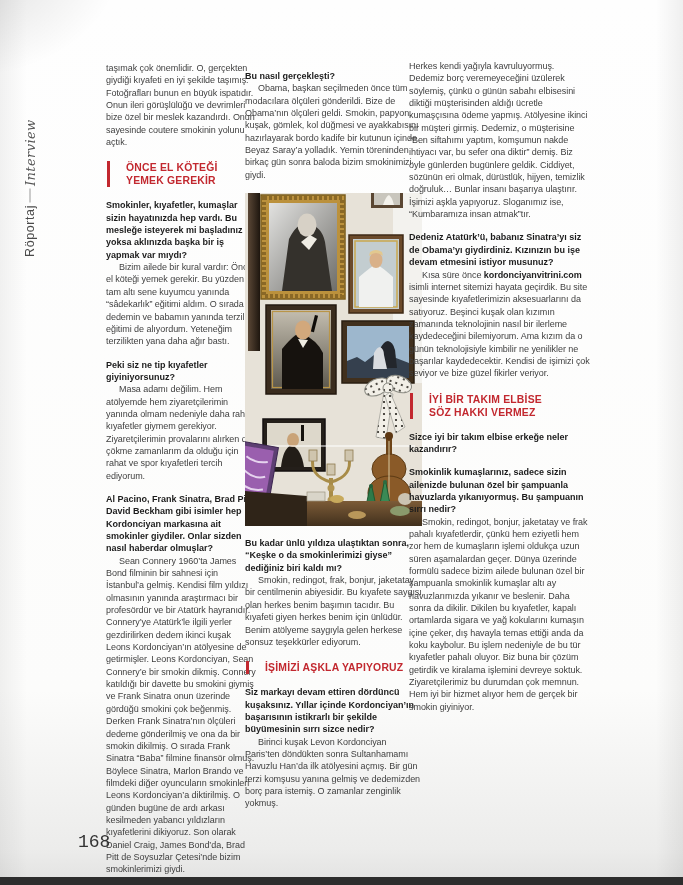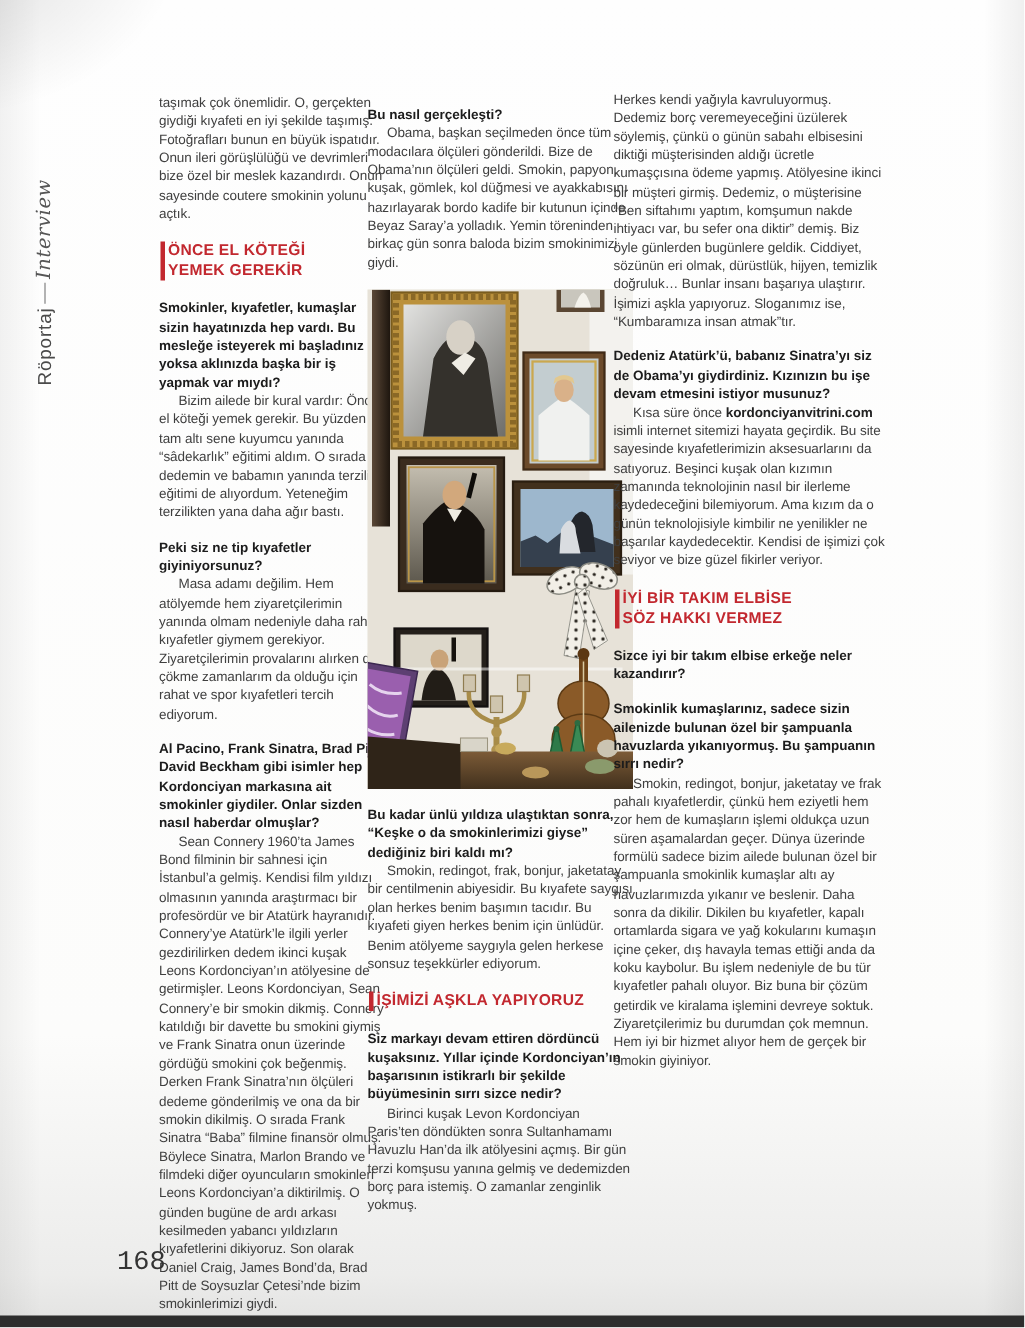--- a/index.html
+++ b/index.html
@@ -36,21 +36,21 @@
   .col{position:absolute;font-size:9px;line-height:12.35px;color:var(--body_text);letter-spacing:-0.05px;}
   .col1{left:78px;top:62px;width:151px;margin-left:28px;}
   .col2{left:245px;top:70px;width:177px;}
   .col3{left:409px;top:60px;width:181px;}
   .col p{margin:0;}
   .q{font-weight:bold;color:var(--question_text);margin-top:11px !important;letter-spacing:0;}
   .indent{text-indent:13px;}
   .col > :first-child{margin-top:0 !important;}
   .heading-red{
     font-size:10.4px;line-height:1.25;font-weight:bold;color:var(--accent_red);
-    border-left:3px solid var(--accent_red);padding-left:2px;margin:13px 0 12px 1px;
+    border-left:3px solid var(--accent_red);padding-left:16px;margin:13px 0 12px 1px;
     letter-spacing:0.2px;
   }
   .heading-red span{display:block;}
   .bold-site{font-weight:bold;color:#222;}
   .photo-block{position:relative;width:177px;height:333px;margin:12px 0 10px 0;background:#e9e5dc;overflow:hidden;}
   .photo-block svg{display:block;}
   .page-number{position:absolute;left:78px;top:832px;font-size:18px;color:#333;font-family:Liberation Mono, monospace;}
 </style>
 </head>
 <body>

